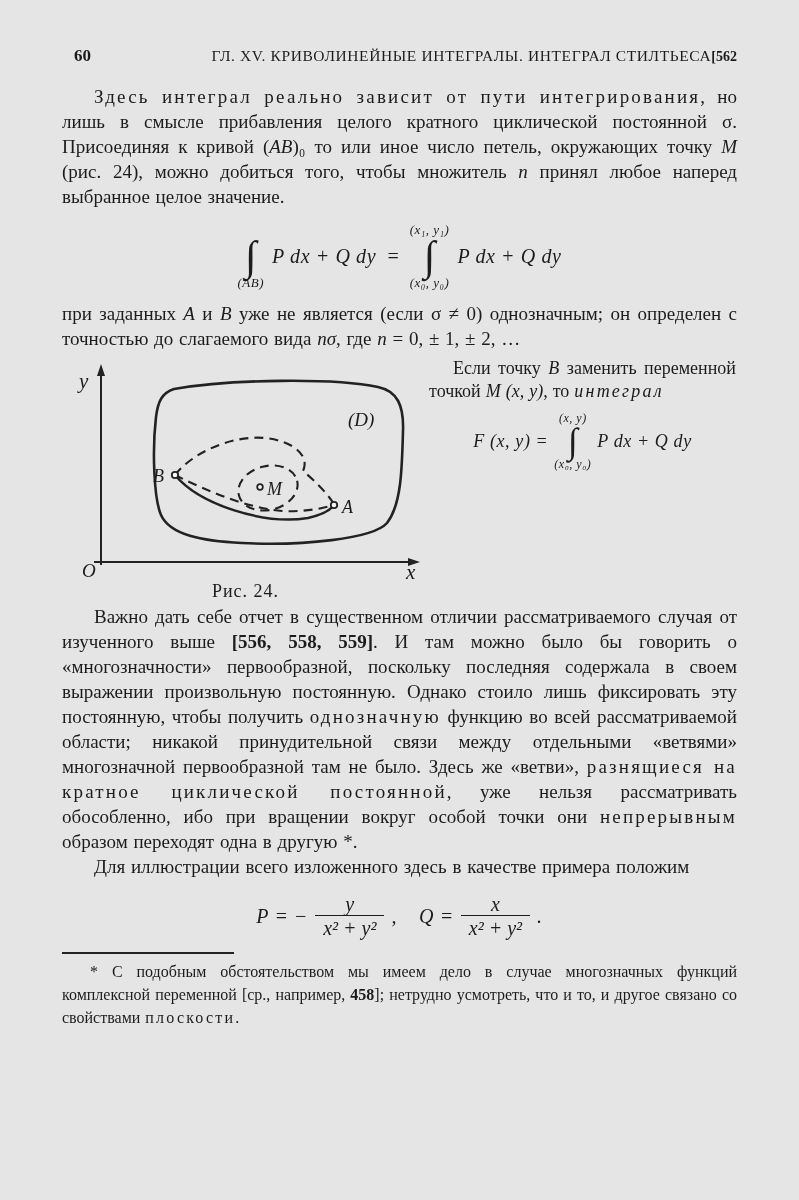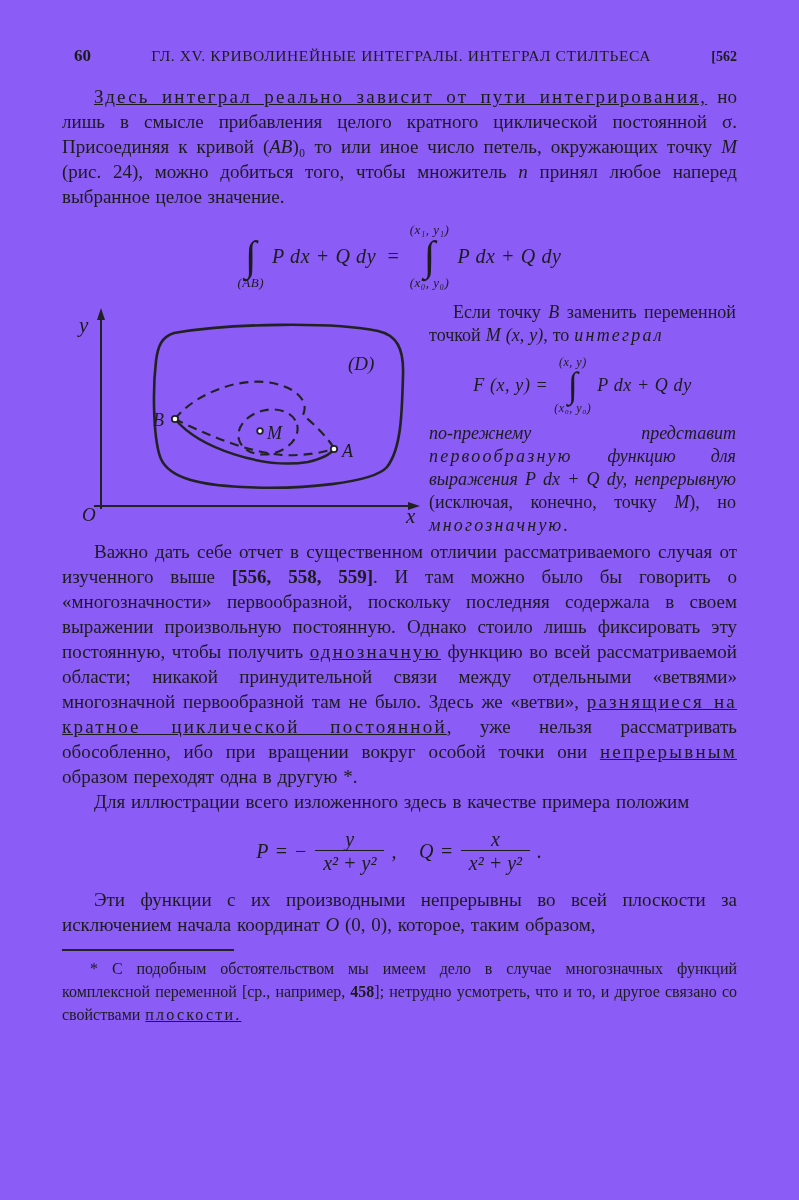--- a/index.html
+++ b/index.html
@@ -1,35 +1,35 @@
 <!DOCTYPE html>
 <html><head>
 <meta charset="utf-8">
 <style>
   html,body{margin:0;padding:0;}
   .page{
-    width:799px;height:1200px;background:#8b5cf6;color:#1c1c1c;
+    width:799px;height:1200px;background:#e5e5e5;color:#1c1c1c;
     font-family:"Liberation Serif","DejaVu Serif",serif;
     box-sizing:border-box;padding:46px 62px 0 62px;overflow:hidden;
   }
   .header{display:flex;align-items:baseline;margin-bottom:18px;}
   .pageno{font-weight:bold;font-size:17px;margin-left:12px;}
-  .htitle{flex:1;text-align:center;font-size:15.5px;letter-spacing:0.6px;white-space:nowrap;}
+  .htitle{flex:1;text-align:right;font-size:15.5px;letter-spacing:0.6px;white-space:nowrap;}
   .href{font-weight:bold;font-size:14px;}
   .par{
     font-size:19px;line-height:25px;text-align:justify;margin:0;
     word-spacing:1px;hyphens:manual;-webkit-hyphens:manual;
   }
   .par.indent{text-indent:32px;}
   .par.rc{font-size:18px;line-height:23px;word-spacing:0.5px;}
   .par.rc.indent{text-indent:24px;}
   .rs-r{}
   .rs-i{font-style:italic;}
   .rs-b{font-weight:bold;}
-  .rs-sp{letter-spacing:2.2px;text-decoration:underline;}
+  .rs-sp{letter-spacing:2.2px;}
   .rs-isp{font-style:italic;letter-spacing:2.2px;}
   .dformula{
     display:flex;align-items:center;justify-content:center;
     font-size:20px;font-style:italic;gap:8px;margin:12px 0 10px 0;
   }
   .int-col{display:flex;flex-direction:column;align-items:center;}
   .int-lim{display:block;font-size:13px;line-height:17px;height:17px;font-style:italic;letter-spacing:0.5px;}
   .int-glyph{display:block;font-size:42px;line-height:36px;font-style:italic;}
   .mexpr{letter-spacing:0.6px;}
   .mrel{padding:0 2px;}
@@ -73,20 +73,21 @@
     <span class="mexpr">P dx + Q dy</span>
     <span class="mrel">=</span>
     <span class="int-col">
       <span class="int-lim">(x₁, y₁)</span>
       <span class="int-glyph">∫</span>
       <span class="int-lim">(x₀, y₀)</span>
     </span>
     <span class="mexpr">P dx + Q dy</span>
   </div>
 
+  <p class="par"><span class="rs-r">при заданных </span><span class="rs-i">A</span><span class="rs-r"> и </span><span class="rs-i">B</span><span class="rs-r"> уже не является (если σ ≠ 0) однозначным; он определен с точностью до слагаемого вида </span><span class="rs-i">nσ</span><span class="rs-r">, где </span><span class="rs-i">n</span><span class="rs-r"> = 0, ± 1, ± 2, …</span></p>
 
   <div class="twocol">
     <figure class="fig">
       <svg width="367" height="222" viewBox="0 0 367 222">
         <g fill="none" stroke="#222" stroke-width="2">
           <line x1="39" y1="16" x2="39" y2="208"></line>
           <line x1="32" y1="205" x2="350" y2="205"></line>
         </g>
         <polygon points="39,7 35,19 43,19" fill="#222"></polygon>
         <polygon points="358,205 346,201 346,209" fill="#222"></polygon>
@@ -101,34 +102,34 @@
         <g fill="#1c1c1c" font-family="Liberation Serif, DejaVu Serif, serif" font-style="italic">
           <text x="17" y="31" font-size="21">y</text>
           <text x="344" y="222" font-size="21">x</text>
           <text x="20" y="220" font-size="19">O</text>
           <text x="286" y="69" font-size="19">(D)</text>
           <text x="91" y="125" font-size="18">B</text>
           <text x="280" y="156" font-size="18">A</text>
           <text x="205" y="138" font-size="18">M</text>
         </g>
       </svg>
+      <figcaption class="figcap">Рис. 24.</figcaption>
     </figure>
 
     <div class="rightcol">
       <p class="par rc indent"><span class="rs-r">Если точку </span><span class="rs-i">B</span><span class="rs-r"> заменить пе­ременной точкой </span><span class="rs-i">M (x, y)</span><span class="rs-r">, то </span><span class="rs-isp">интеграл</span></p>
       <div class="dformula f2">
         <span class="mexpr">F (x, y) =</span>
         <span class="int-col">
           <span class="int-lim">(x, y)</span>
           <span class="int-glyph">∫</span>
           <span class="int-lim">(x₀, y₀)</span>
         </span>
         <span class="mexpr">P dx + Q dy</span>
       </div>
-      <p class="par rc"><span class="rs-i">по-прежнему представит </span><span class="rs-isp">первообразную</span><span class="rs-i"> функцию для выражения </span><span class="rs-i">P dx + Q dy</span><span class="rs-i">, не­прерывную</span><span class="rs-r"> (исключая, конечно, точку </span><span class="rs-i">M</span><span class="rs-r">), но </span><span class="rs-isp">многозначную.</span></p>
     </div>
   </div>
 
   <p class="par indent"><span class="rs-r">Важно дать себе отчет в существенном отличии рассматриваемого случая от изученного выше </span><span class="rs-b">[556, 558, 559]</span><span class="rs-r">. И там можно было бы говорить о «многозначности» первообразной, поскольку последняя со­держала в своем выражении произвольную постоянную. Однако стоило лишь фиксировать эту постоянную, чтобы получить </span><span class="rs-sp">одно­значную</span><span class="rs-r"> функцию во всей рассматриваемой области; никакой при­нудительной связи между отдельными «ветвями» многозначной перво­образной там не было. Здесь же «ветви», </span><span class="rs-sp">разнящиеся на крат­ное циклической постоянной</span><span class="rs-r">, уже нельзя рассматривать обособленно, ибо при вращении вокруг особой точки они </span><span class="rs-sp">непре­рывным</span><span class="rs-r"> образом переходят одна в другую *.</span></p>
 
   <p class="par indent"><span class="rs-r">Для иллюстрации всего изложенного здесь в качестве примера положим</span></p>
 
   <div class="dformula f3">
     <span class="mexpr">P = −</span>
     <span class="frac">
@@ -137,19 +138,18 @@
     </span>
     <span class="mexpr">,</span>
     <span class="mexpr qgap">Q =</span>
     <span class="frac">
       <span class="num">x</span>
       <span class="den">x² + y²</span>
     </span>
     <span class="mexpr">.</span>
   </div>
 
-  <p class="par indent"><span class="rs-r">Эти функции с их производными непрерывны во всей плоскости за исключением начала координат </span><span class="rs-i">O</span><span class="rs-r"> (0, 0), которое, таким образом,</span></p>
 
   <div class="fnrule"></div>
 
   <p class="par footnote indent"><span class="rs-r">* С подобным обстоятельством мы имеем дело в случае многозначных функций комплексной переменной [ср., например, </span><span class="rs-b">458</span><span class="rs-r">]; нетрудно усмотреть, что и то, и другое связано со свойствами </span><span class="rs-sp">плоскости.</span></p>
 
 </div>
 
 </body></html>

